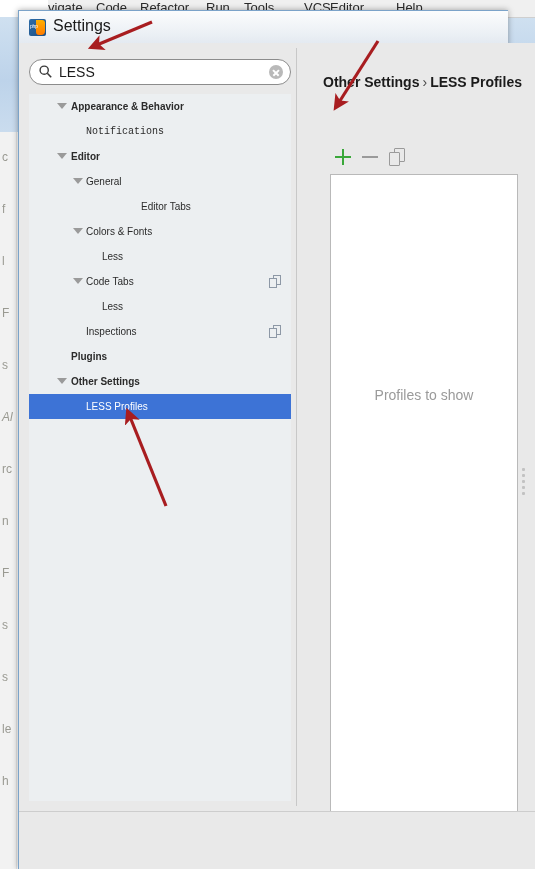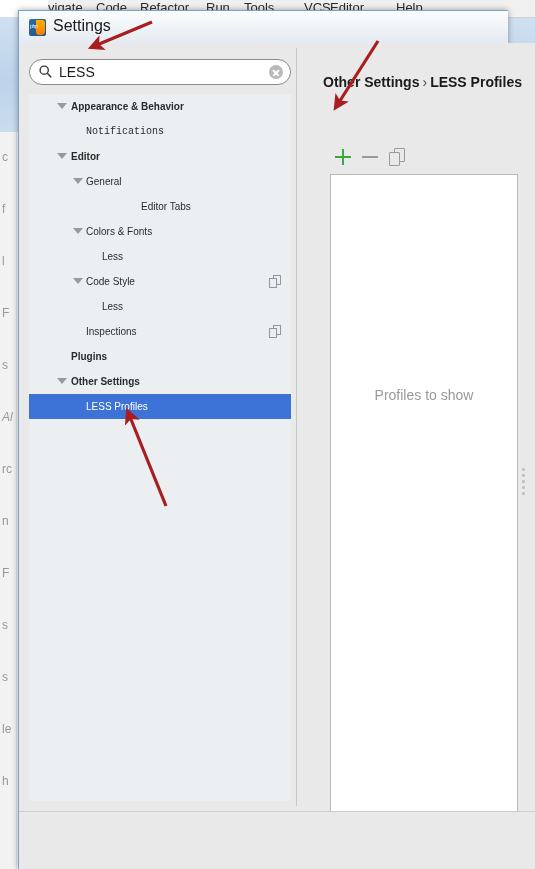--- a/index.html
+++ b/index.html
@@ -263,21 +263,21 @@
           </div>
           <div class="tree-row">
             <span class="twisty" style="left: 44px;"></span>
             <span class="lbl" style="left: 57px;">Colors &amp; Fonts</span>
           </div>
           <div class="tree-row">
             <span class="lbl" style="left: 73px;">Less</span>
           </div>
           <div class="tree-row">
             <span class="twisty" style="left: 44px;"></span>
-            <span class="lbl" style="left: 57px;">Code Style</span>
+            <span class="lbl" style="left: 57px;">Code Tabs</span>
             <span class="copy-badge">
               <span class="s1"></span>
               <span class="s2"></span>
             </span>
           </div>
           <div class="tree-row">
             <span class="lbl" style="left: 73px;">Less</span>
           </div>
           <div class="tree-row">
             <span class="lbl" style="left: 57px;">Inspections</span>

